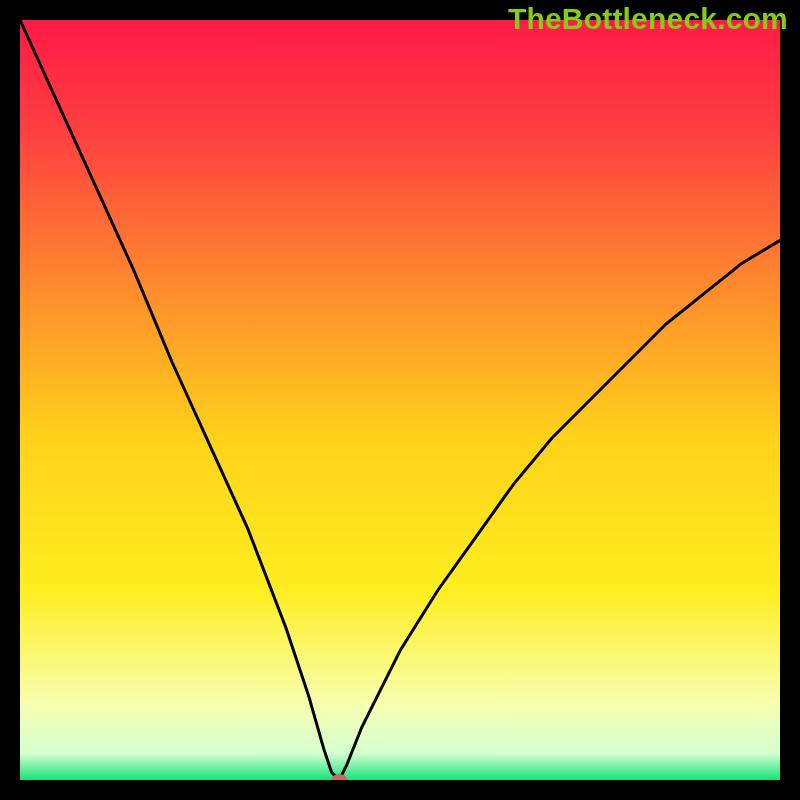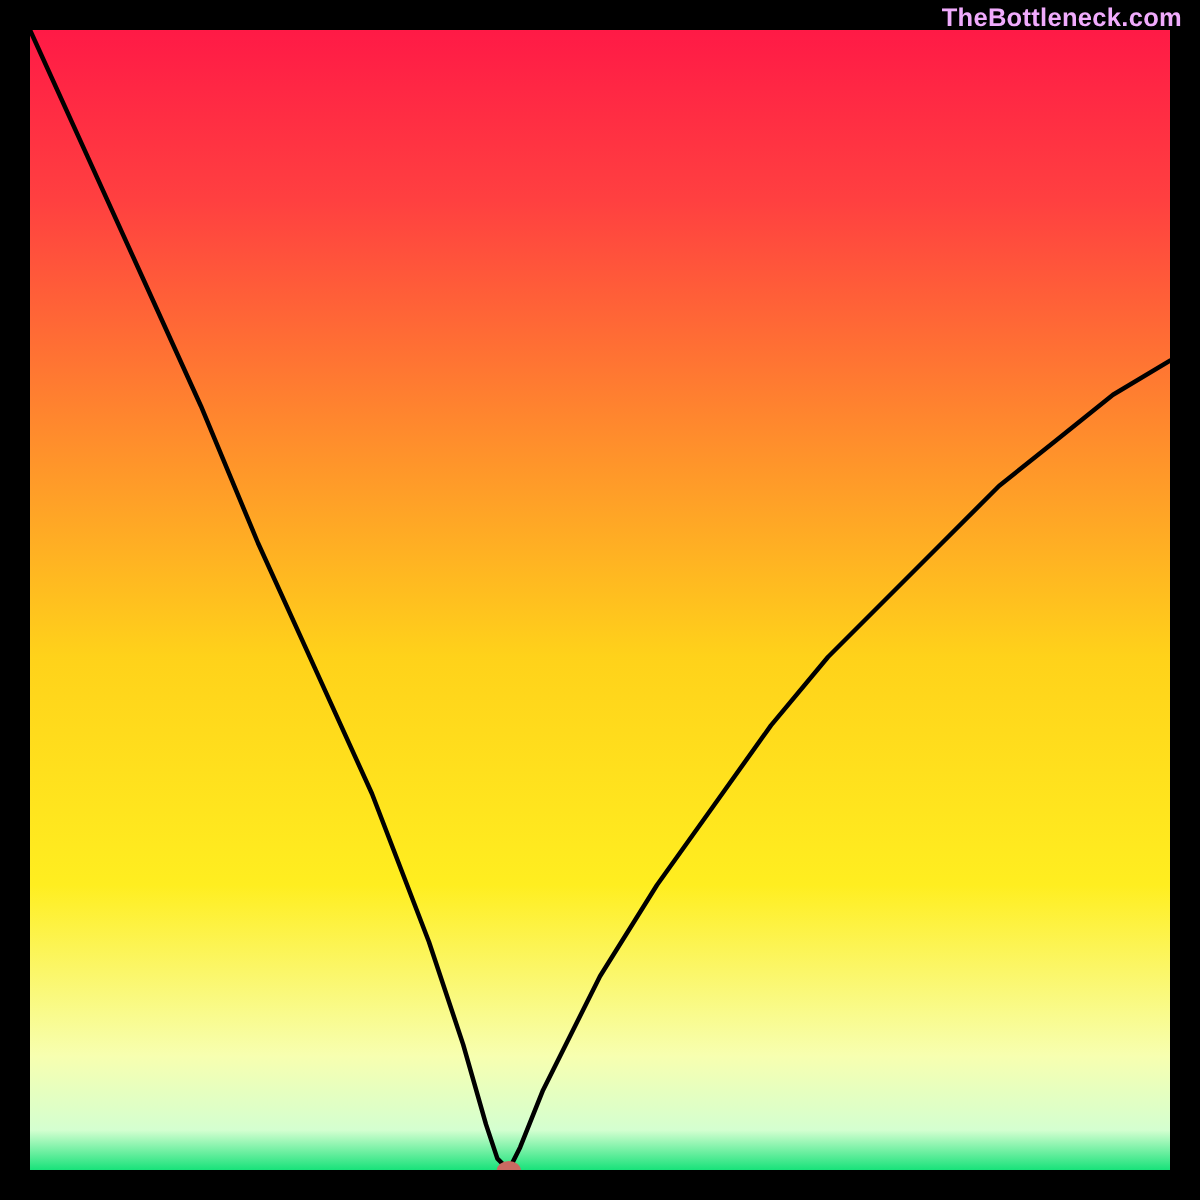--- a/index.html
+++ b/index.html
@@ -13,22 +13,22 @@
   .outer {
     position: relative;
     width: 800px;
     height: 800px;
     background: #000;
   }
   .watermark {
     position: absolute;
     top: 2px;
     right: 12px;
-    color: #f0abfc;
-    font-size: 17px;
+    color: #84cc16;
+    font-size: 30px;
     font-weight: 600;
     letter-spacing: 0.2px;
     z-index: 20;
   }
   .plot-area {
     position: absolute;
     left: 20px;
     top: 20px;
     width: 760px;
     height: 760px;

